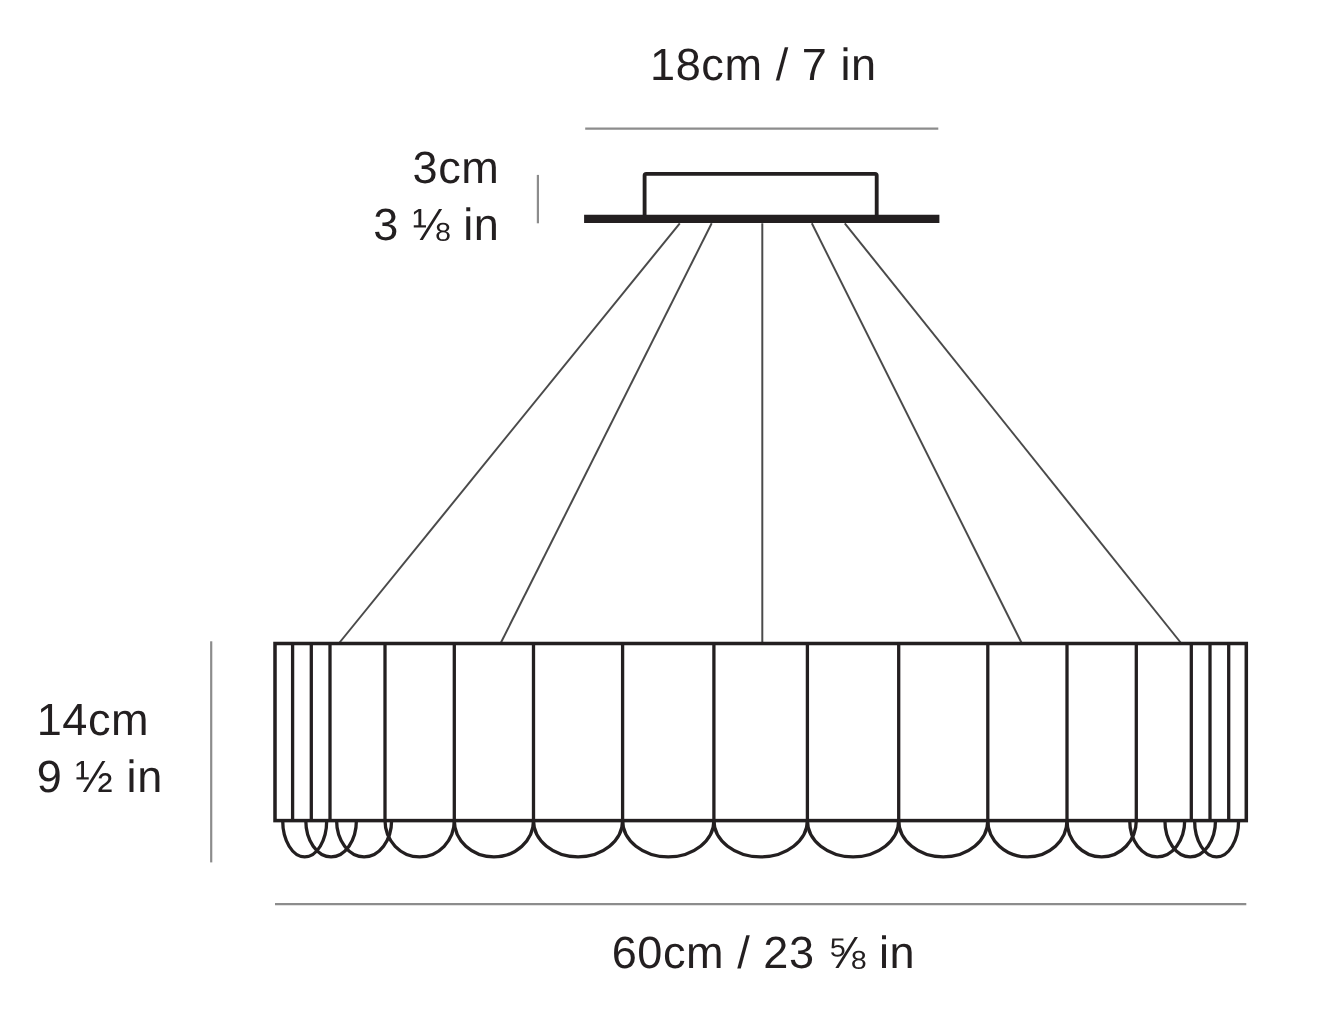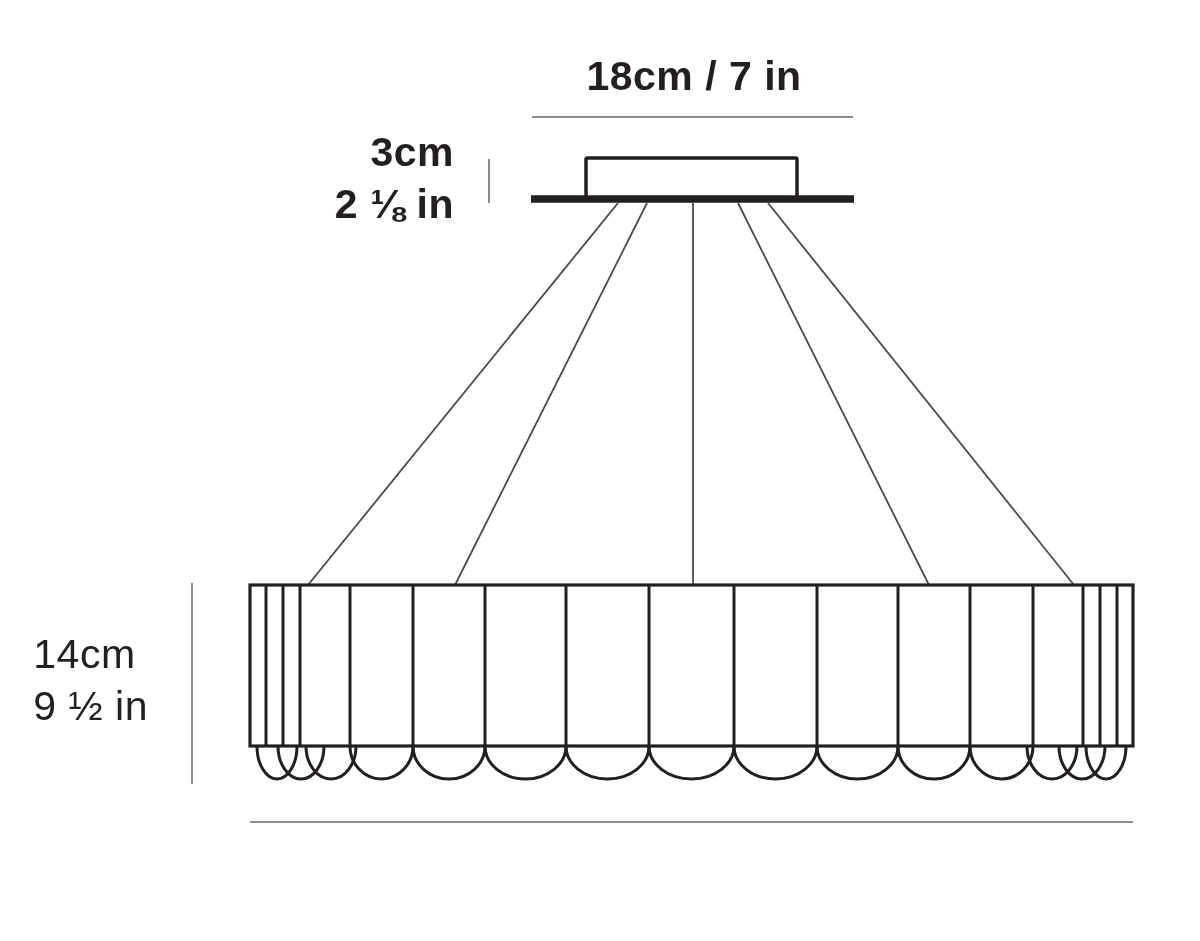--- a/index.html
+++ b/index.html
@@ -24,24 +24,23 @@
     position: absolute;
     color: #231f20;
     font-size: 41px;
     line-height: 52px;
     letter-spacing: 0.5px;
     white-space: nowrap;
     user-select: none;
   }
   .label-top {
     left: 694px;
-    top: 50px;
+    top: 33px;
     transform: translateX(-50%);
     text-align: right;
-    font-weight: bold;
   }
   .label-canopy-height {
     right: 746px;
     top: 126px;
     text-align: right;
   }
   .label-body-height {
     right: 1052px;
     top: 628px;
     text-align: left;
@@ -99,24 +98,25 @@
       <path d="M 970 746 A 31.5 33 0 0 0 1033 746" fill="none" stroke="#231f20" stroke-width="3"></path>
       <path d="M 1027 746 A 25 33 0 0 0 1077 746" fill="none" stroke="#231f20" stroke-width="3"></path>
       <path d="M 1059 746 A 23 33 0 0 0 1105 746" fill="none" stroke="#231f20" stroke-width="3"></path>
       <path d="M 1086 746 A 20 33 0 0 0 1126 746" fill="none" stroke="#231f20" stroke-width="3"></path>
       <line x1="192" y1="583" x2="192" y2="784" stroke="#8c8c8c" stroke-width="2"></line>
       <line x1="250" y1="822" x2="1133" y2="822" stroke="#8c8c8c" stroke-width="2"></line>
     </svg>
 
   <div class="label label-top" style="color: rgb(35, 31, 32);">18cm / 7 in</div>
 
-  <div class="label label-canopy-height" style="color: rgb(35, 31, 32); font-weight: bold;">
+  <div class="label label-canopy-height" style="color: rgb(35, 31, 32);">
     <div>3cm</div>
-    <div>2 ⅛ in</div>
+    <div>3 ⅛ in</div>
   </div>
 
   <div class="label label-body-height" style="color: rgb(35, 31, 32);">
     <div>14cm</div>
     <div>9 ½ in</div>
   </div>
 
+  <div class="label label-bottom" style="color: rgb(35, 31, 32);">60cm / 23 ⅝ in</div>
 
 </div>
 
 </body></html>

